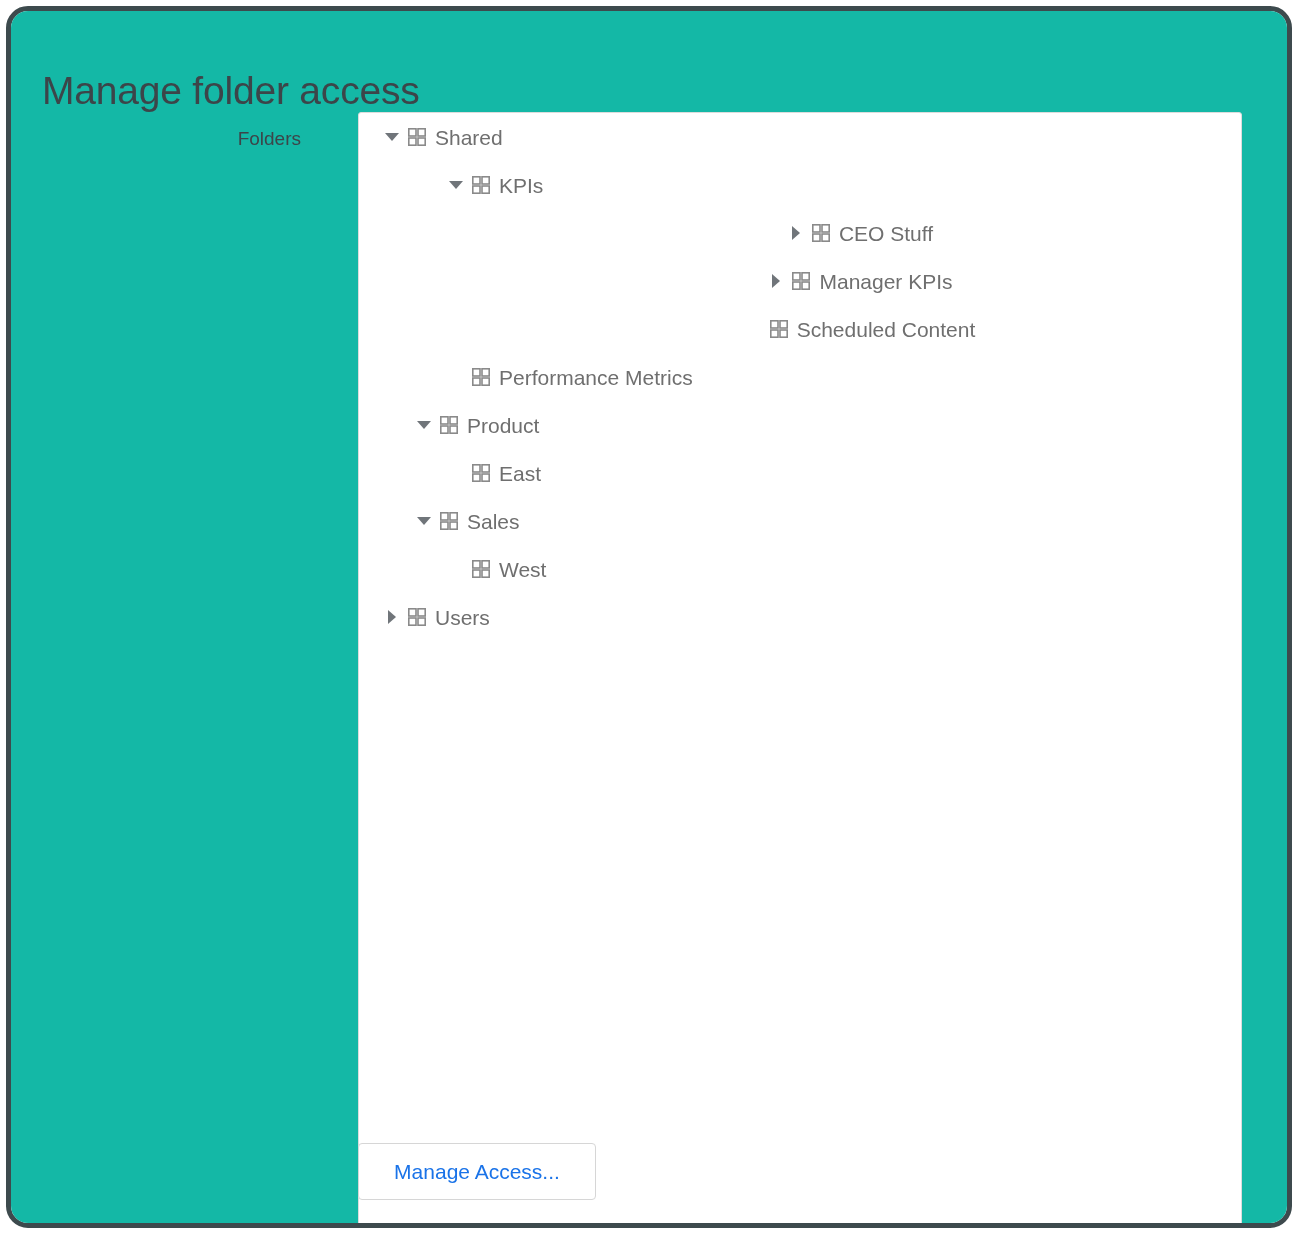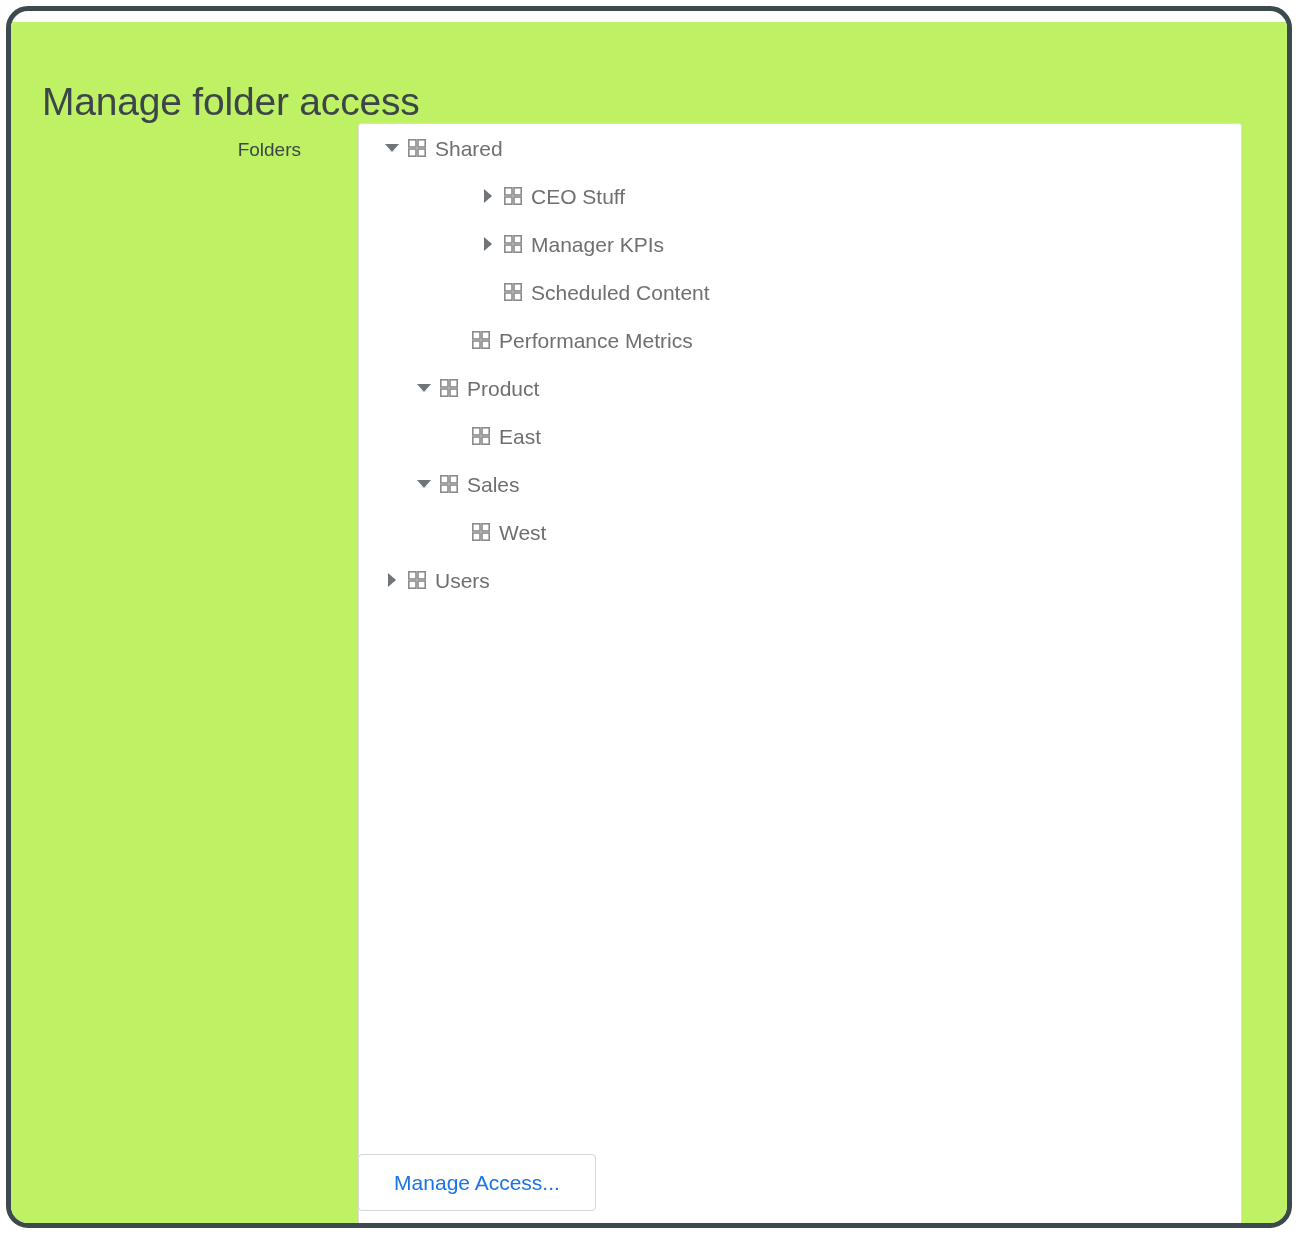--- a/index.html
+++ b/index.html
@@ -23,22 +23,21 @@
     height: 1222px;
     box-sizing: border-box;
     border: 5px solid #3d4a4d;
     border-radius: 22px;
     background: #ffffff;
     overflow: hidden;
   }
   #app-inner {
     position: absolute;
     inset: 0;
-    background: #bef264;
-    margin-top: 11px;
+    background: #14b8a6;
   }
 
   
   #page-title {
     position: absolute;
     left: 31px;
     top: 32px;
     font-size: 39px;
     font-weight: 300;
     color: #3c4549;
@@ -115,21 +114,21 @@
   .tree-label {
     font-size: 21px;
     color: #6f6f6f;
     line-height: 1;
   }
 
   
   .lvl-0 { padding-left: 17px; }
   .lvl-1 { padding-left: 49px; }
   .lvl-2 { padding-left: 81px; }
-  .lvl-3 { padding-left: 113px; }
+  .lvl-3 { padding-left: 113px; justify-content: center; }
 
   
   .caret-slot.blank { }
 
   
   #manage-access-button {
     position: absolute;
     left: 347px;
     top: 1132px;
     width: 238px;
@@ -162,20 +161,32 @@
               <span class="caret expanded"></span>
             </span>
             <svg class="folder-icon" viewBox="0 0 18 18">
               <rect x="0.8" y="0.8" width="7.2" height="7.2" fill="none" stroke="#8a8a8a" stroke-width="1.6"></rect>
               <rect x="10" y="0.8" width="7.2" height="7.2" fill="none" stroke="#8a8a8a" stroke-width="1.6"></rect>
               <rect x="0.8" y="10" width="7.2" height="7.2" fill="none" stroke="#8a8a8a" stroke-width="1.6"></rect>
               <rect x="10" y="10" width="7.2" height="7.2" fill="none" stroke="#8a8a8a" stroke-width="1.6"></rect>
             </svg>
             <span class="tree-label">Shared</span>
           </div>
+          <div class="tree-row lvl-2">
+            <span class="caret-slot">
+              <span class="caret expanded"></span>
+            </span>
+            <svg class="folder-icon" viewBox="0 0 18 18">
+              <rect x="0.8" y="0.8" width="7.2" height="7.2" fill="none" stroke="#8a8a8a" stroke-width="1.6"></rect>
+              <rect x="10" y="0.8" width="7.2" height="7.2" fill="none" stroke="#8a8a8a" stroke-width="1.6"></rect>
+              <rect x="0.8" y="10" width="7.2" height="7.2" fill="none" stroke="#8a8a8a" stroke-width="1.6"></rect>
+              <rect x="10" y="10" width="7.2" height="7.2" fill="none" stroke="#8a8a8a" stroke-width="1.6"></rect>
+            </svg>
+            <span class="tree-label">KPIs</span>
+          </div>
           <div class="tree-row lvl-3">
             <span class="caret-slot">
               <span class="caret collapsed"></span>
             </span>
             <svg class="folder-icon" viewBox="0 0 18 18">
               <rect x="0.8" y="0.8" width="7.2" height="7.2" fill="none" stroke="#8a8a8a" stroke-width="1.6"></rect>
               <rect x="10" y="0.8" width="7.2" height="7.2" fill="none" stroke="#8a8a8a" stroke-width="1.6"></rect>
               <rect x="0.8" y="10" width="7.2" height="7.2" fill="none" stroke="#8a8a8a" stroke-width="1.6"></rect>
               <rect x="10" y="10" width="7.2" height="7.2" fill="none" stroke="#8a8a8a" stroke-width="1.6"></rect>
             </svg>

